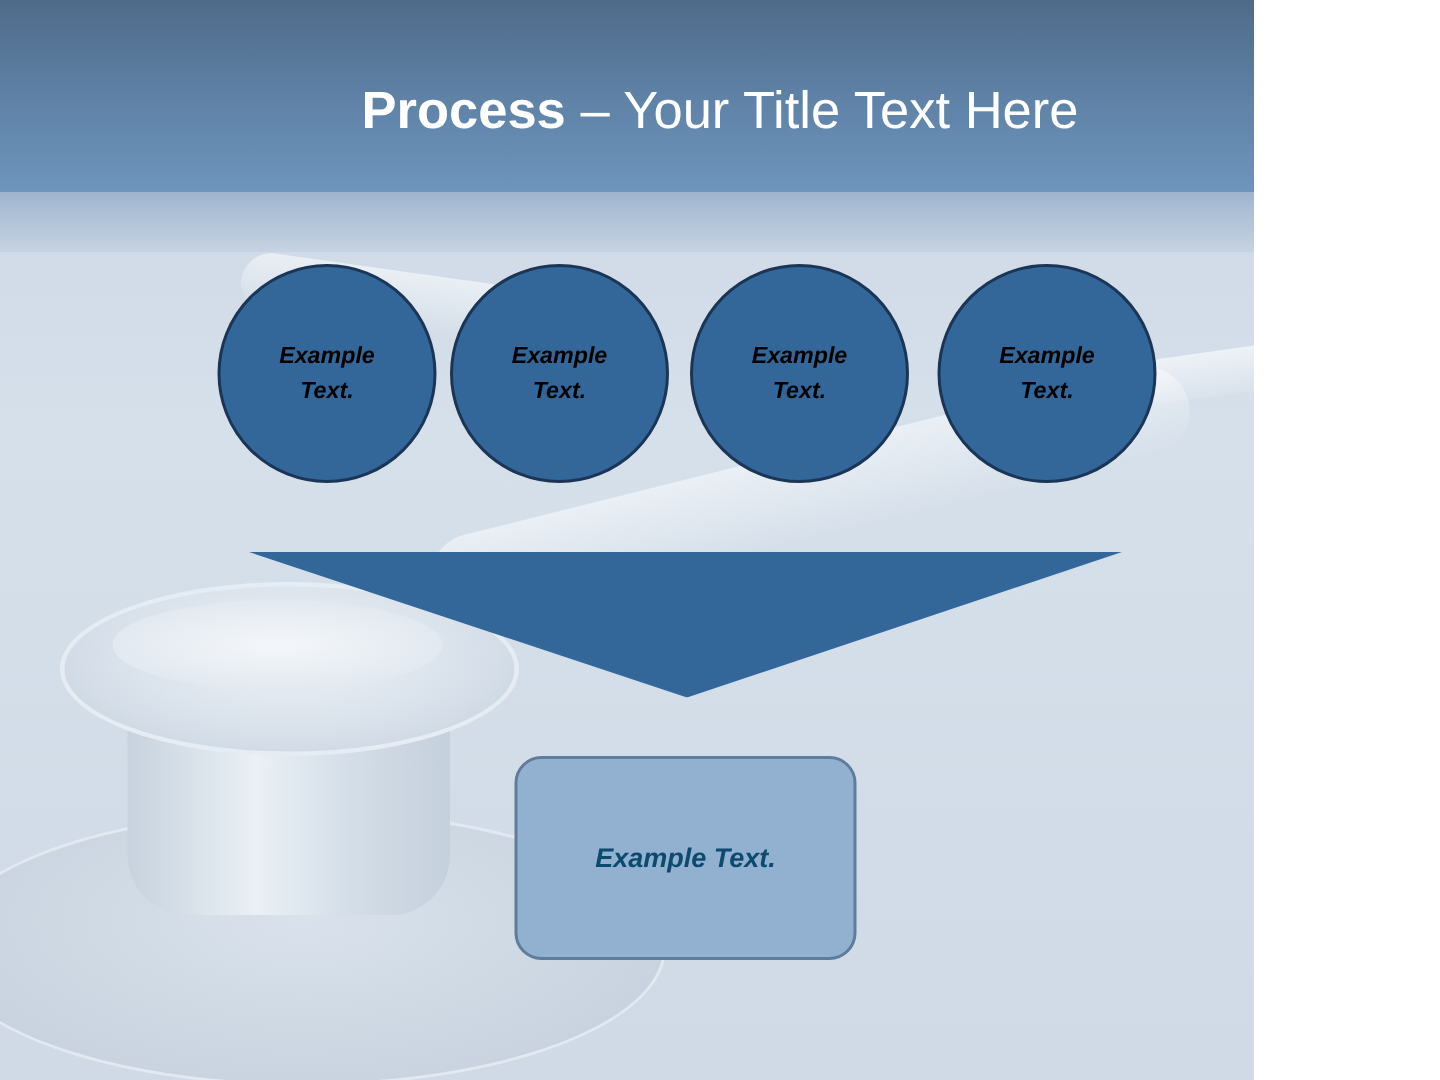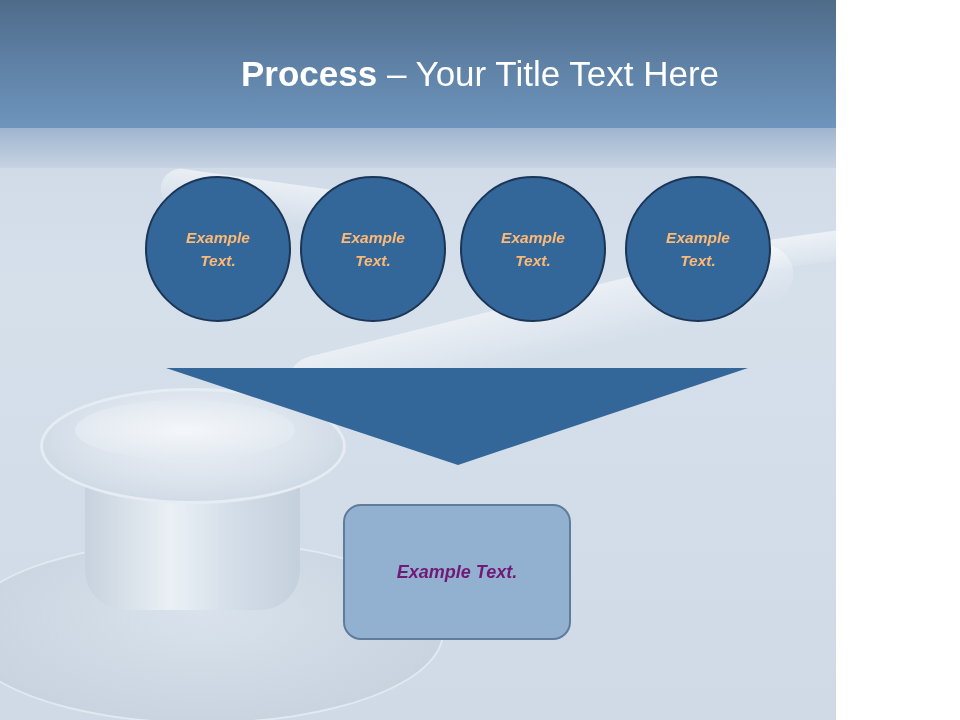--- a/index.html
+++ b/index.html
@@ -19,29 +19,29 @@
   .deco.tube1 { left: 280px; top: 300px; width: 520px; height: 60px; border-radius: 30px; background: linear-gradient(180deg, rgba(255,255,255,0.5), rgba(255,255,255,0)); transform: rotate(-14deg); }
   .deco.tube2 { left: 160px; top: 180px; width: 200px; height: 40px; border-radius: 20px; background: linear-gradient(180deg, rgba(255,255,255,0.55), rgba(255,255,255,0)); transform: rotate(8deg); }
   .deco.tube3 { left: 760px; top: 230px; width: 160px; height: 30px; border-radius: 15px; background: linear-gradient(180deg, rgba(255,255,255,0.6), rgba(255,255,255,0.1)); transform: rotate(-8deg); }
 
   .title { position: absolute; left: 0; top: 52px; width: 960px; text-align: center; color: #ffffff; font-size: 35px; line-height: 44px; }
   .title .bold { font-weight: bold; }
 
   .circle { position: absolute; top: 176px; width: 146px; height: 146px; border-radius: 50%;
     background: #336699; border: 2.5px solid #1b3556; box-sizing: border-box;
     display: flex; align-items: center; justify-content: center; text-align: center;
-    color: #fdba74; font-style: italic; font-weight: bold; font-size: 15.5px; line-height: 23px; }
+    color: #000000; font-style: italic; font-weight: bold; font-size: 15.5px; line-height: 23px; }
   .circle span { display: block; width: 100px; }
 
   .arrow { position: absolute; left: 166px; top: 368px; width: 582px; height: 97px; }
 
   .box { position: absolute; left: 343px; top: 504px; width: 228px; height: 136px; box-sizing: border-box;
     background: #92b1d1; border: 2.5px solid #5f7c9c; border-radius: 18px;
     display: flex; align-items: center; justify-content: center;
-    color: #701a75; font-style: italic; font-weight: bold; font-size: 18px; }
+    color: #0c4a6e; font-style: italic; font-weight: bold; font-size: 18px; }
 </style>
 </head>
 <body>
 
 <div class="slide">
   <div class="header"></div>
   <div class="band"></div>
 
   <div class="deco tube2"></div>
   <div class="deco tube1"></div>

